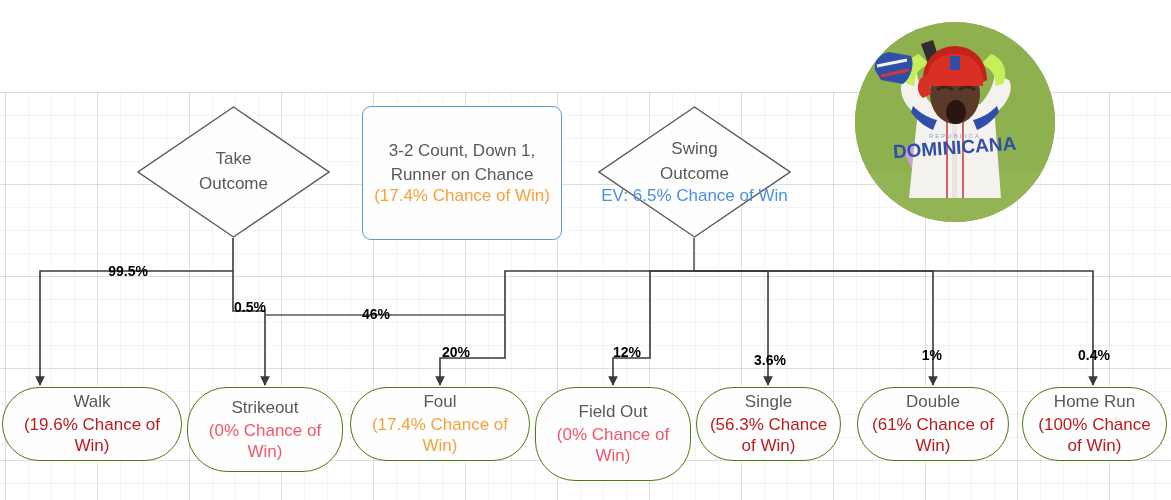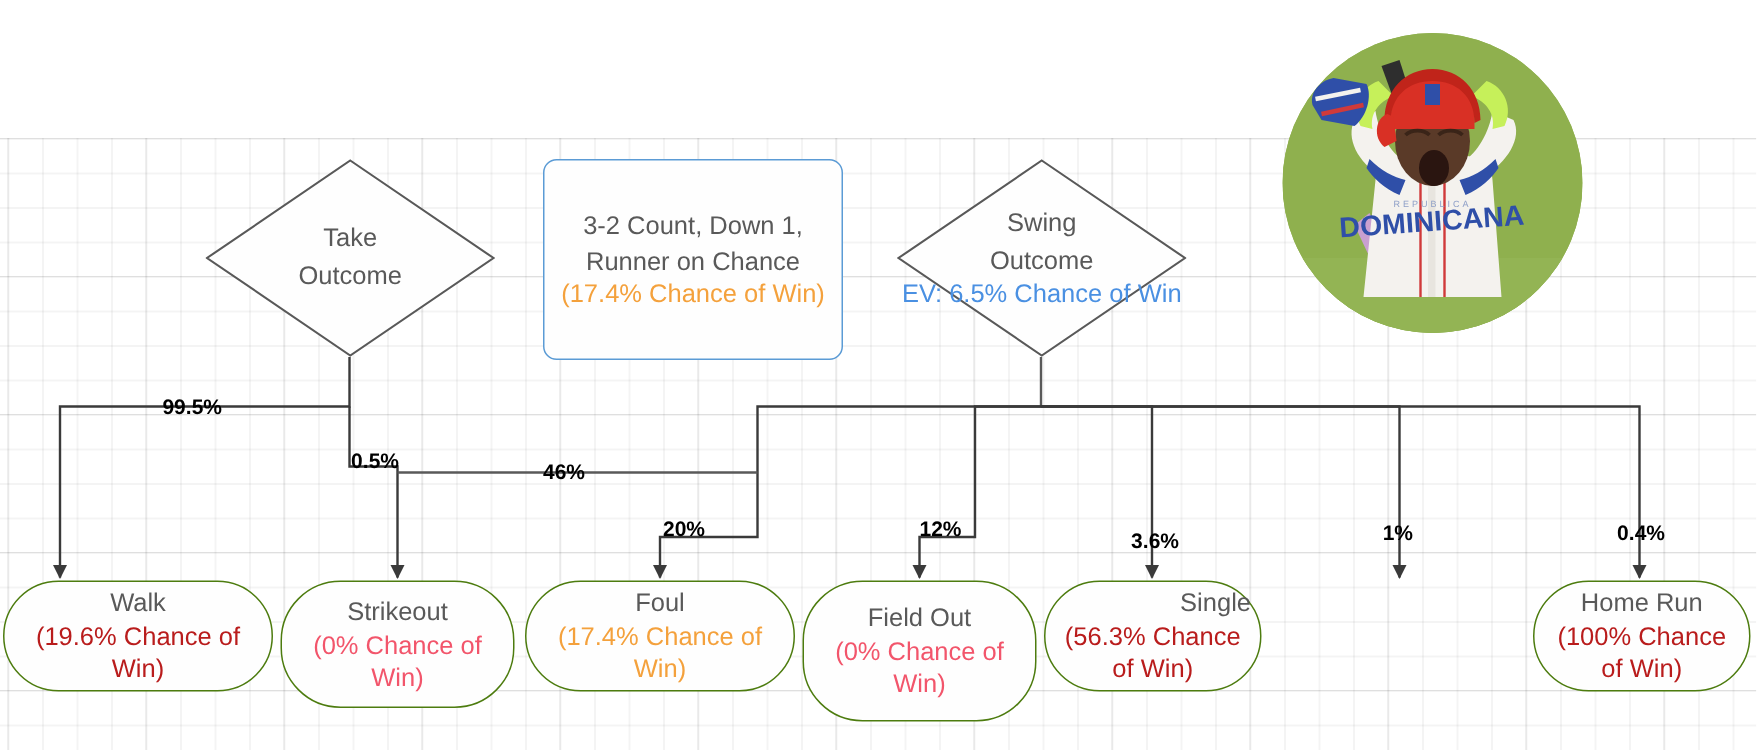--- a/index.html
+++ b/index.html
@@ -217,25 +217,29 @@
   <div class="node leaf" style="left:350px; top:387px; width:180px; height:74px;">
     <div class="title">Foul</div>
     <div class="sub c-orange">(17.4% Chance of Win)</div>
   </div>
 
   <div class="node leaf" style="left:535px; top:387px; width:156px; height:94px;">
     <div class="title">Field Out</div>
     <div class="sub c-red">(0% Chance of Win)</div>
   </div>
 
-  <div class="node leaf" style="left:696px; top:387px; width:145px; height:74px;align-items:flex-end;">
+  <div class="node leaf" style="left:696px; top:387px; width:145px; height:74px;">
     <div class="title">Single</div>
     <div class="sub c-green">(56.3% Chance of Win)</div>
   </div>
 
+  <div class="node leaf" style="left:857px; top:387px; width:152px; height:74px;">
+    <div class="title">Double</div>
+    <div class="sub c-green">(61% Chance of Win)</div>
+  </div>
 
   <div class="node leaf" style="left:1022px; top:387px; width:145px; height:74px;">
     <div class="title">Home Run</div>
     <div class="sub c-green">(100% Chance of Win)</div>
   </div>
 
   <div id="photo">
     <svg width="200" height="200" viewBox="0 0 200 200" xmlns="http://www.w3.org/2000/svg">
       <rect x="0" y="0" width="200" height="200" fill="#8fb04e"></rect>
       <rect x="0" y="150" width="200" height="50" fill="#93b454"></rect>

